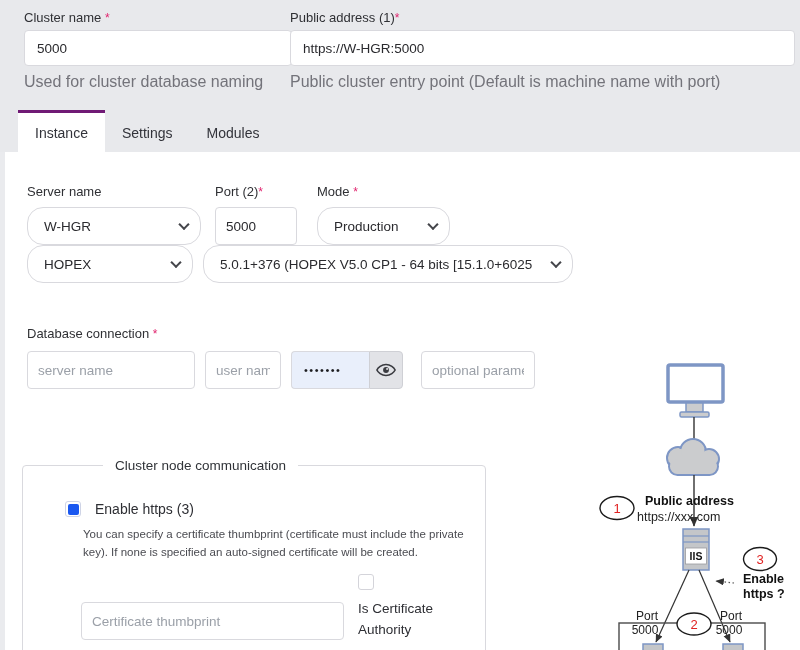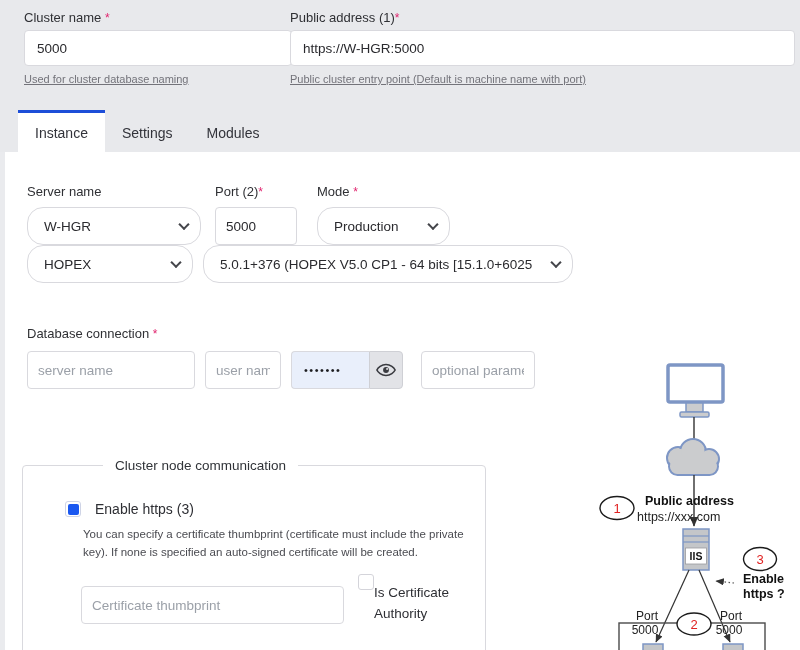--- a/index.html
+++ b/index.html
@@ -10,27 +10,27 @@
   
   .header { position:absolute; left:0; top:0; width:800px; height:152px; background:#e8e9ec; }
   .hfield { position:absolute; top:8px; }
   .hfield.f1 { left:24px;  width:268px; }
   .hfield.f2 { left:290px; width:505px; }
   .flabel { font-size:13px; color:#2f3034; line-height:20px; white-space:pre; }
   .req { color:#e0246e; font-size:12px; }
   .tinput { width:100%; height:36px; border:1px solid #d9d9de; border-radius:4px;
     background:#fff; padding:0 12px; font-size:13.5px; color:#2a2a2e; outline:none;
     font-family:"Liberation Sans", sans-serif; margin-top:2px; }
-  .helper { margin-top:7px; font-size:11px; color:#73737a;text-decoration:underline; }
+  .helper { margin-top:7px; font-size:16px; color:#73737a; }
 
   
   .tabs { position:absolute; left:18px; bottom:0; display:flex; }
   .tab { height:42px; display:flex; align-items:center; padding:0 17px;
     font-size:14px; color:#32333a; border-top:3px solid transparent; cursor:pointer; }
-  .tab.active { background:#fff; border-top:3px solid #1d4ed8; }
+  .tab.active { background:#fff; border-top:3px solid #701a75; }
 
   
   .content { position:absolute; left:0; top:152px; width:800px; height:498px; background:#fff; }
   .gutter { position:absolute; left:0; top:0; width:5px; height:498px; background:#eaebee; }
   .form { position:absolute; left:27px; top:4px; width:560px; }
   .row { display:flex; align-items:flex-start; }
   .fg { display:flex; flex-direction:column; }
   .fg .flabel { margin-bottom:5px; }
   .box { height:38px; border:1px solid #d9d9de; border-radius:16px; background:#fff;
     display:flex; align-items:center; padding:0 12px; font-size:13.5px; color:#2a2a2e;
@@ -68,21 +68,21 @@
   .cluster-fieldset legend { margin-left:38px; padding:0 12px; font-size:13.5px; color:#303338; }
   .chkrow { display:flex; align-items:center; margin-top:28px; }
   .cb { width:16px; height:16px; border:1px solid #cfd4e6; border-radius:3px; background:#fff;
     display:flex; align-items:center; justify-content:center; flex:0 0 auto; cursor:pointer; }
   .cb .fillblue { width:11px; height:11px; background:#1a58f0; border-radius:2px; }
   .cb.empty { border:1px solid #d4d4da; }
   .chklabel { margin-left:14px; font-size:14px; color:#2e2f34; }
   .desc { margin:8px 0 0 18px; width:402px; font-size:11.5px; line-height:18px; color:#4a4b51; }
   .certrow { display:flex; align-items:flex-end; margin-top:13px; }
   .certinput { width:263px; height:38px; margin-left:16px; }
-  .cacol { margin-left:14px; display:flex; flex-direction:row; }
+  .cacol { margin-left:14px; display:flex; flex-direction:column; }
   .calabel { margin-top:8px; width:90px; font-size:13.5px; line-height:21px; color:#2e2f34; }
 
   
   .diagram { position:absolute; left:590px; top:200px; width:210px; height:380px; }
   .dtext { font-family:"Liberation Sans", sans-serif; }
 </style>
 </head>
 <body>
 
 <div class="stage">

